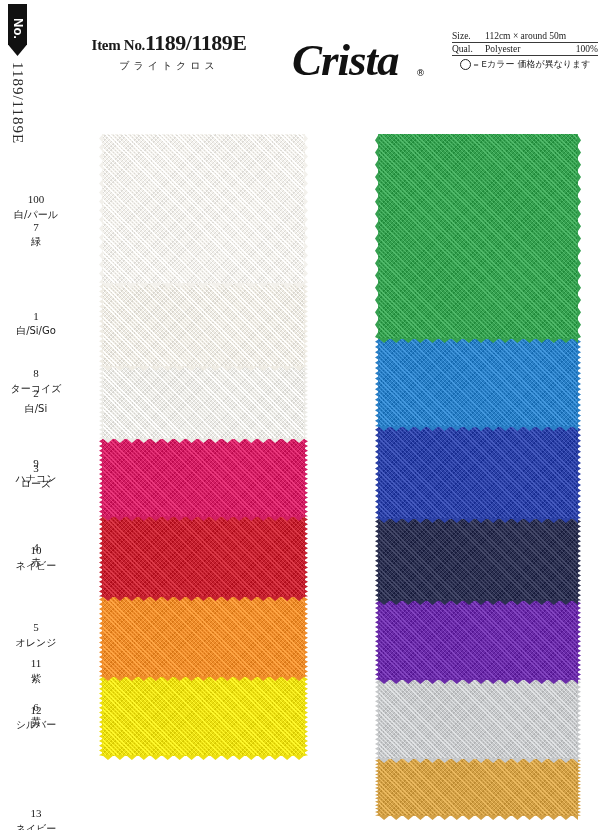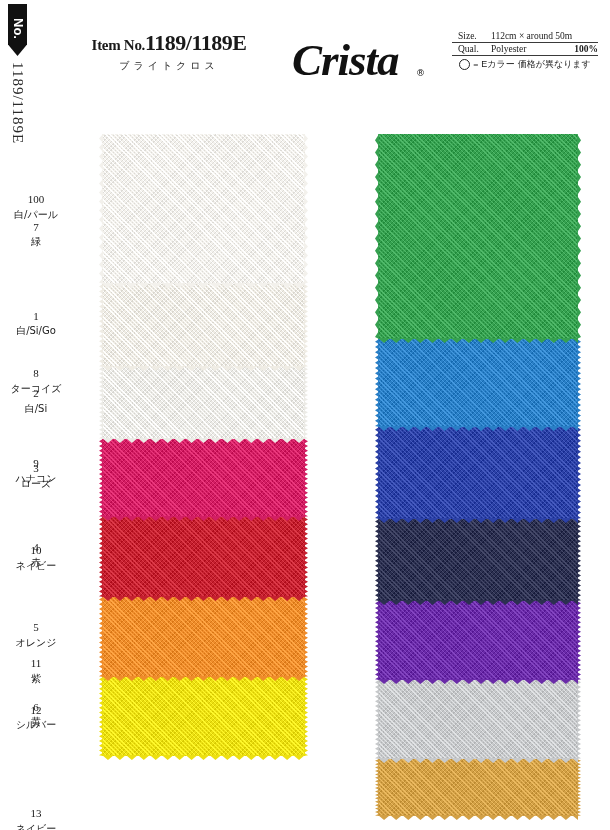--- a/index.html
+++ b/index.html
@@ -53,32 +53,32 @@
     position:absolute;left:124px;top:30px;font-size:9px;color:#111;
     font-family:"DejaVu Sans","Liberation Sans",sans-serif;
   }
 
   #spec{position:absolute;left:452px;top:30px;width:146px;}
   .spec-row{
     display:flex;align-items:baseline;border-bottom:1px solid #3a3a3a;
     padding:1px 0 1px 0;font-size:9.5px;white-space:nowrap;
     font-family:"Liberation Serif","DejaVu Serif",serif;
   }
-  .spec-row .k{width:33px;flex:0 0 33px;margin-left:6px;}
+  .spec-row .k{width:33px;flex:0 0 33px;}
   .spec-row .v{flex:1;}
-  .spec-row .r{text-align:left;font-weight:bold;}
+  .spec-row .r{text-align:left;}
   #spec-note{
     display:flex;align-items:center;justify-content:center;gap:3px;
     font-size:9px;margin-top:2px;white-space:nowrap;
   }
   #spec-note .circ{
     display:inline-block;width:9px;height:9px;border:1px solid #222;
     border-radius:50%;
   }
-  .jp{font-family:Liberation Sans, sans-serif;}
+  .jp{font-family:Liberation Mono, monospace;}
 
   
   .column{position:absolute;top:134px;}
   #col-left{left:102px;width:203px;}
   #col-right{left:378px;width:200px;}
 
   .swatch{position:relative;width:100%;}
   .swatch .cloth{
     position:absolute;inset:0;
     background-size:3px 3px,3px 3px,100% 100%;

